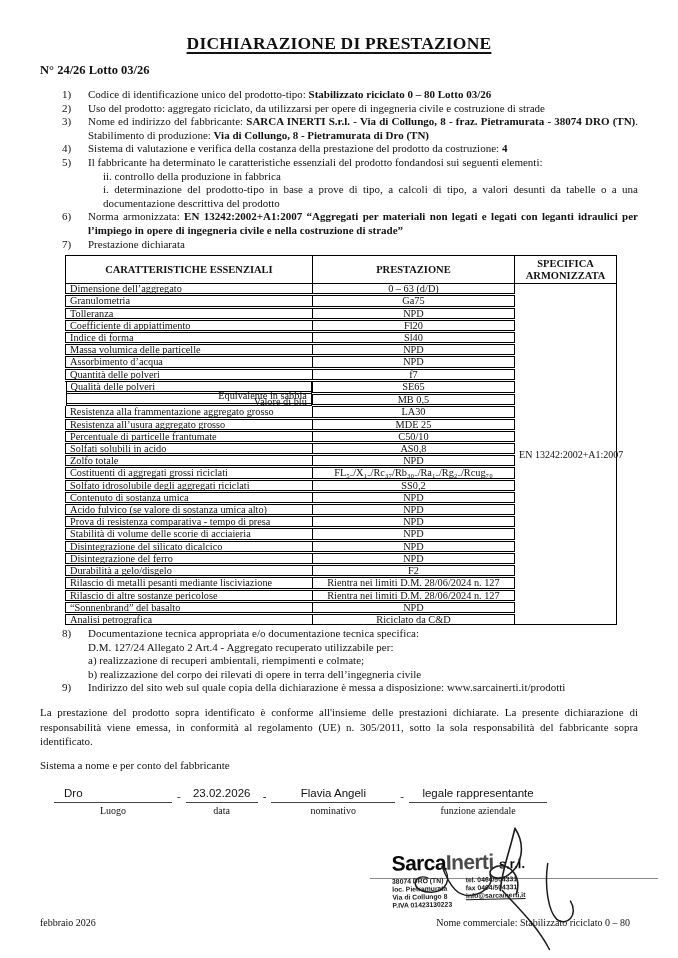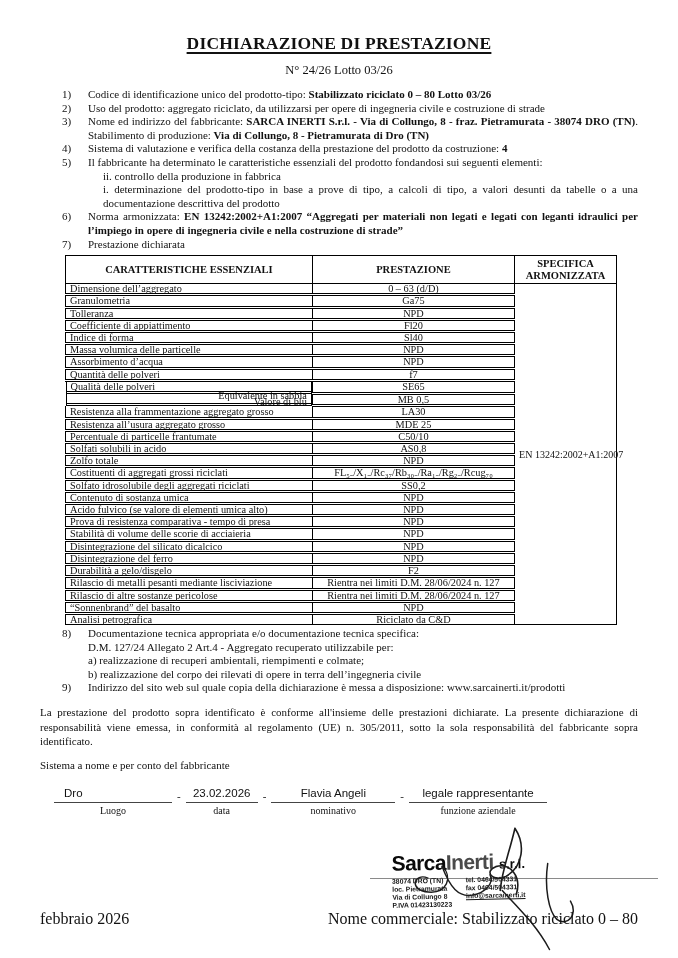--- a/index.html
+++ b/index.html
@@ -2,21 +2,21 @@
 <html><head>
 <meta charset="utf-8">
 <style>
   html,body{margin:0;padding:0;background:#fff;}
   body{width:678px;height:958px;position:relative;overflow:hidden;
        font-family:"Liberation Serif",serif;color:#111;}
   .page{padding:26px 40px 0 40px;margin-top:7px;}
 
   .title{text-align:center;font-size:17.5px;font-weight:bold;letter-spacing:.2px;
          text-decoration:underline;text-decoration-thickness:2px;text-underline-offset:3px;margin:0;}
-  .subtitle{text-align:center;font-size:12.5px;font-weight:normal;margin:9px 0 10px 0;}
+  .subtitle{font-size:12.5px;font-weight:bold;margin:9px 0 10px 0;}
 
   .item{display:flex;font-size:11px;line-height:13.6px;padding-left:22px;}
   .num{width:26px;flex:none;}
   .itxt{flex:1;text-align:justify;}
   .sub-i{margin-left:15px;text-align:justify;}
   .sub-0{text-align:left;}
   b{font-weight:bold;}
 
   table.perf{border-collapse:collapse;margin:4px 0 2px 25px;width:552px;
              font-size:10.3px;table-layout:fixed;}
@@ -52,22 +52,22 @@
   .stamp{position:absolute;left:352px;top:34px;width:268px;transform:rotate(-1.2deg);}
   .stamp-logo{font-family:"Liberation Sans",sans-serif;font-size:21px;font-weight:bold;
               letter-spacing:-0.6px;line-height:21px;color:#0a0a0a;white-space:nowrap;}
   .lg-light{color:#4a4a4a;font-weight:600;}
   .lg-srl{font-size:13px;letter-spacing:0;}
   .stamp-cols{display:flex;gap:14px;margin-top:1px;font-family:"Liberation Sans",sans-serif;
               font-size:6.8px;font-weight:bold;line-height:8px;color:#151515;}
   .stamp-email{text-decoration:underline;}
   .sig-svg{position:absolute;left:6px;top:-26px;pointer-events:none;}
 
-  .footer{position:absolute;left:40px;right:40px;bottom:30px;display:flex;
-          justify-content:space-between;font-size:16px;}
+  .footer{position:absolute;left:40px;right:48px;bottom:30px;display:flex;
+          justify-content:space-between;font-size:10px;}
 </style>
 </head>
 <body>
 
 <div class="page">
 
   <h1 class="title">DICHIARAZIONE DI PRESTAZIONE</h1>
   <div class="subtitle">N° 24/26 Lotto 03/26</div>
 
   <div class="item">
@@ -196,21 +196,21 @@
         </tr>
         <tr>
           <td class="c1">Solfato idrosolubile degli aggregati riciclati</td>
           <td class="val">SS0,2</td>
         </tr>
         <tr>
           <td class="c1">Contenuto di sostanza umica</td>
           <td class="val">NPD</td>
         </tr>
         <tr>
-          <td class="c1">Acido fulvico (se valore di elementi umica alto)</td>
+          <td class="c1">Acido fulvico (se valore di sostanza umica alto)</td>
           <td class="val">NPD</td>
         </tr>
         <tr>
           <td class="c1">Prova di resistenza comparativa - tempo di presa</td>
           <td class="val">NPD</td>
         </tr>
         <tr>
           <td class="c1">Stabilità di volume delle scorie di acciaieria</td>
           <td class="val">NPD</td>
         </tr>

